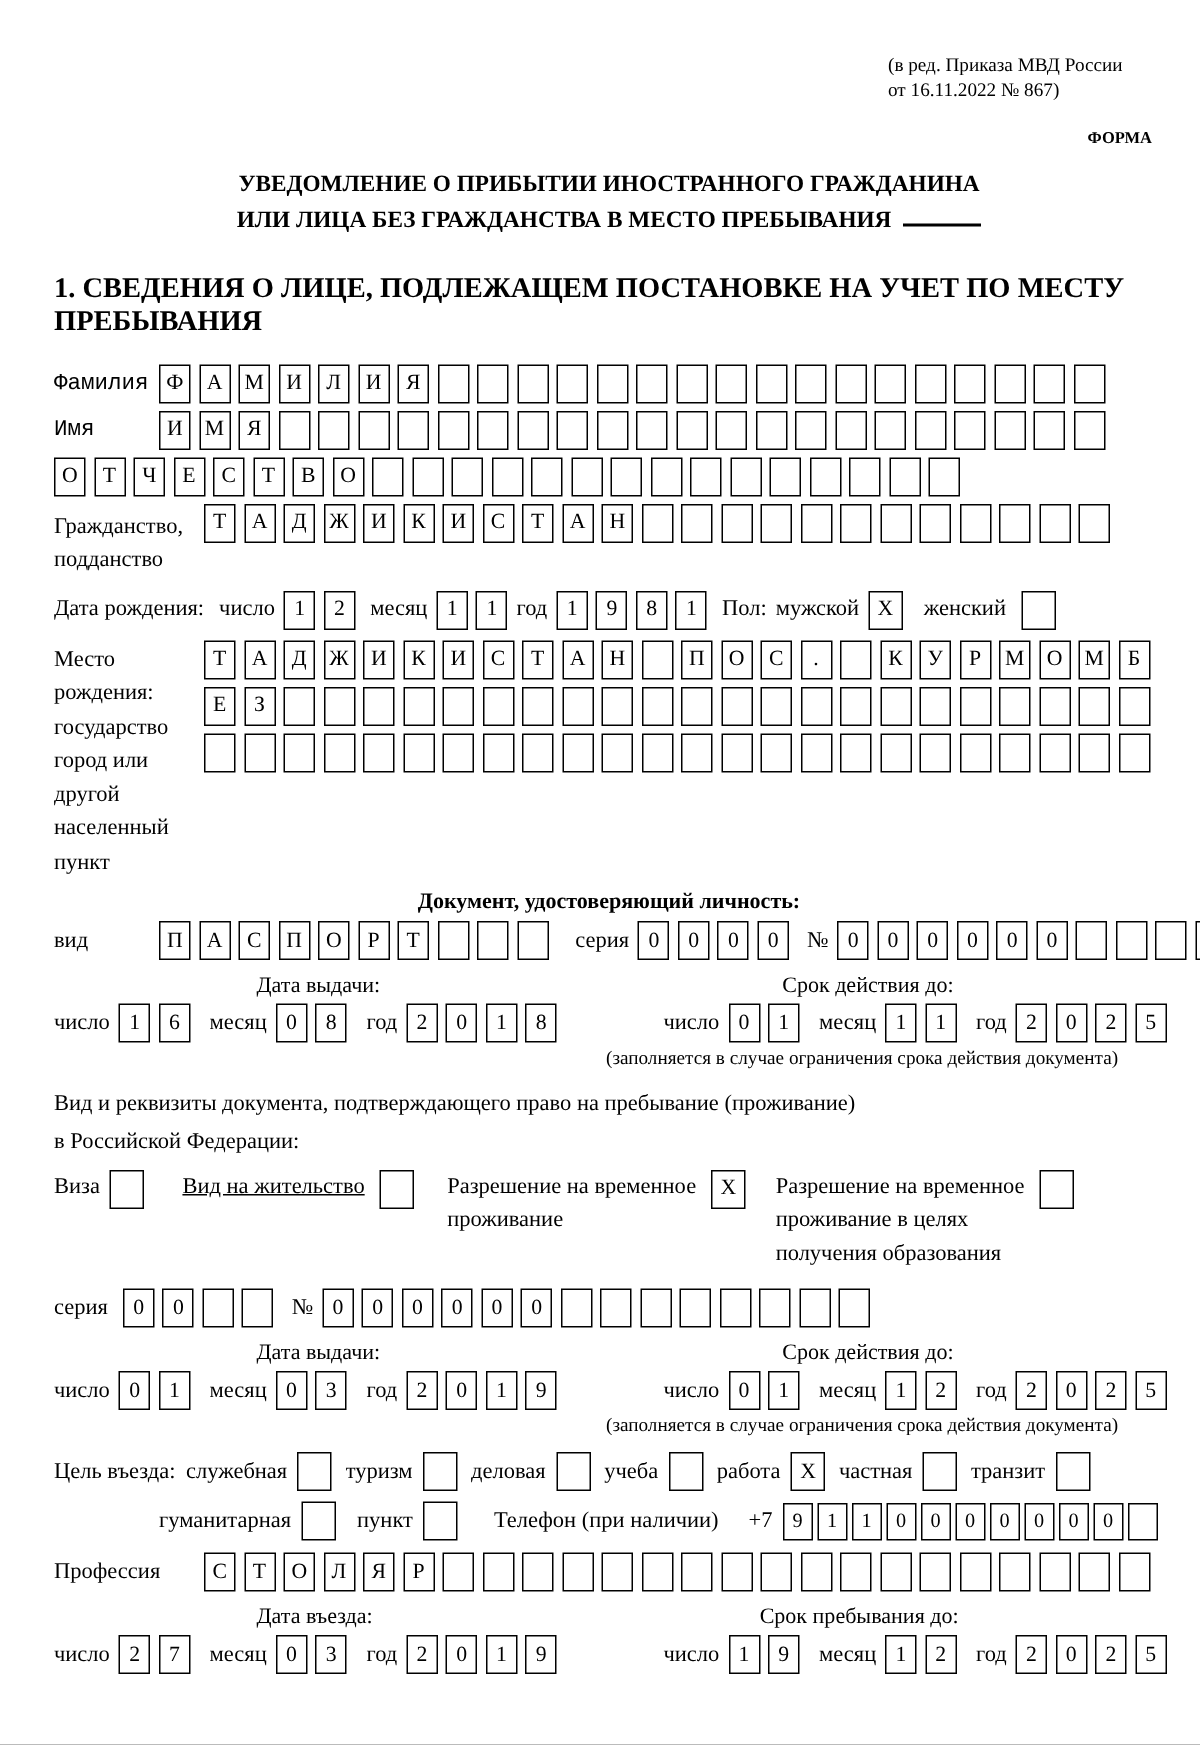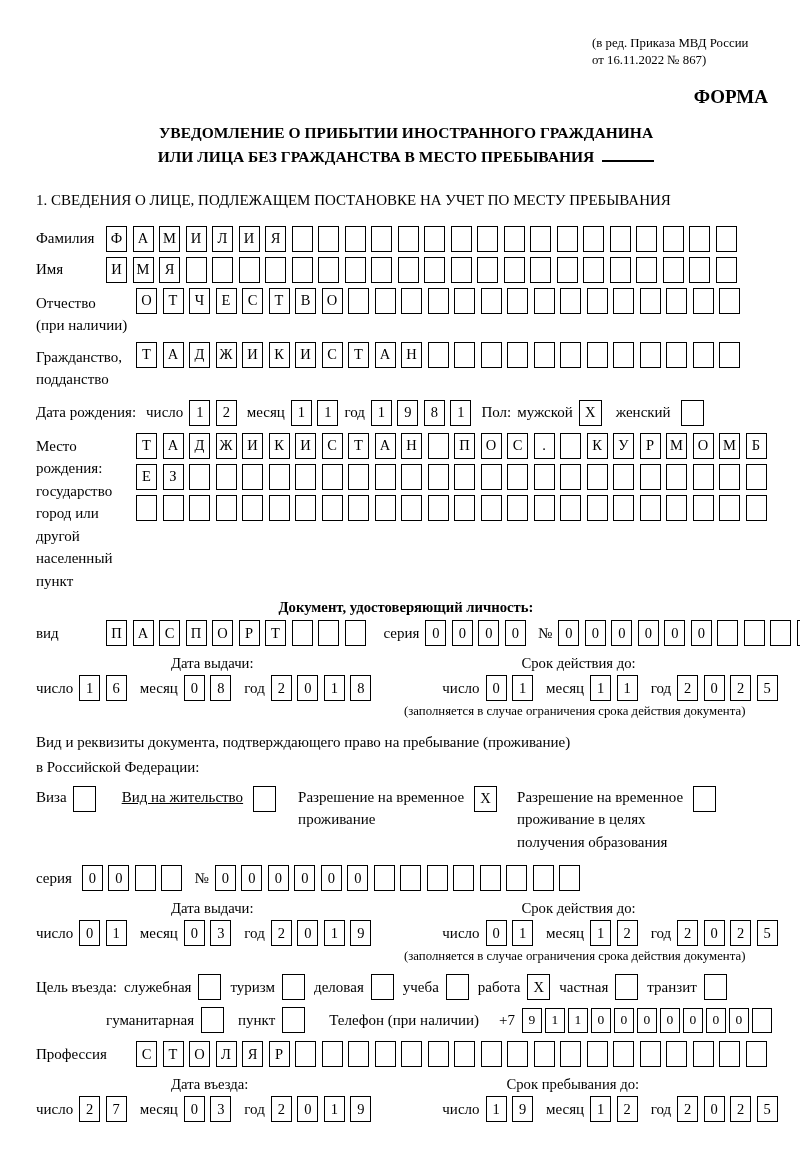--- a/index.html
+++ b/index.html
@@ -4,27 +4,27 @@
 <style>
   * { margin:0; padding:0; box-sizing:border-box; }
   html,body { background:#888; }
   .page {
     width:800px; height:1163px; margin:0 auto; background:#ffffff; color:#000;
     font-family:"Liberation Serif", "DejaVu Serif", serif; font-size:15px;
     padding:30px 24px 0 36px; overflow:hidden; position:relative;
   }
   .annex { margin-left:556px; font-size:13.5px; line-height:1.34; }
   .edition { margin-left:556px; font-size:12.8px; line-height:1.3; margin-top:5px; }
-  .forma { text-align:right; font-weight:bold; font-size:19px; margin:18px 8px 0 0; }
+  .forma { text-align:right; font-weight:bold; font-size:11px; margin:18px 8px 0 0; }
   .title { text-align:center; font-weight:bold; font-size:15.5px; margin-top:13px; line-height:1.5; }
   .title-ul { display:inline-block; width:52px; border-bottom:2px solid #000; margin-left:8px; }
-  .sec-head { font-weight:normal; font-size:15px; margin-top:24px; }
+  .sec-head { font-weight:bold; font-size:19px; margin-top:24px; }
 
   .frow { display:flex; align-items:flex-start; margin-top:5px; }
-  .lw70  { flex:0 0 70px;  padding-top:4px; }
+  .lw70  { flex:0 0 70px;  padding-top:4px;font-family:Liberation Mono, monospace; }
   .lw100 { flex:0 0 100px; padding-top:4px; line-height:1.5; }
   .cells { display:flex; gap:5.5px; }
   .cells.sm { gap:3.5px; }
   .cell {
     flex:0 0 21px; height:26px; border:1.7px solid #000;
     display:flex; align-items:center; justify-content:center; font-size:14.5px;
   }
   .cells.sm .cell { flex:0 0 19.5px; height:25px; font-size:13.5px; }
   .cellstack { display:flex; flex-direction:column; gap:5px; }
   .chk {
@@ -123,24 +123,20 @@
         <span class="cell"></span>
         <span class="cell"></span>
         <span class="cell"></span>
         <span class="cell"></span>
         <span class="cell"></span>
         <span class="cell"></span>
       </div>
   </div>
 
   <div class="frow">
-    <div class="lw100">
-        <div>Отчество</div>
-        <div>(при наличии)</div>
-      </div>
     <div class="cells">
         <span class="cell">О</span>
         <span class="cell">Т</span>
         <span class="cell">Ч</span>
         <span class="cell">Е</span>
         <span class="cell">С</span>
         <span class="cell">Т</span>
         <span class="cell">В</span>
         <span class="cell">О</span>
         <span class="cell"></span>

